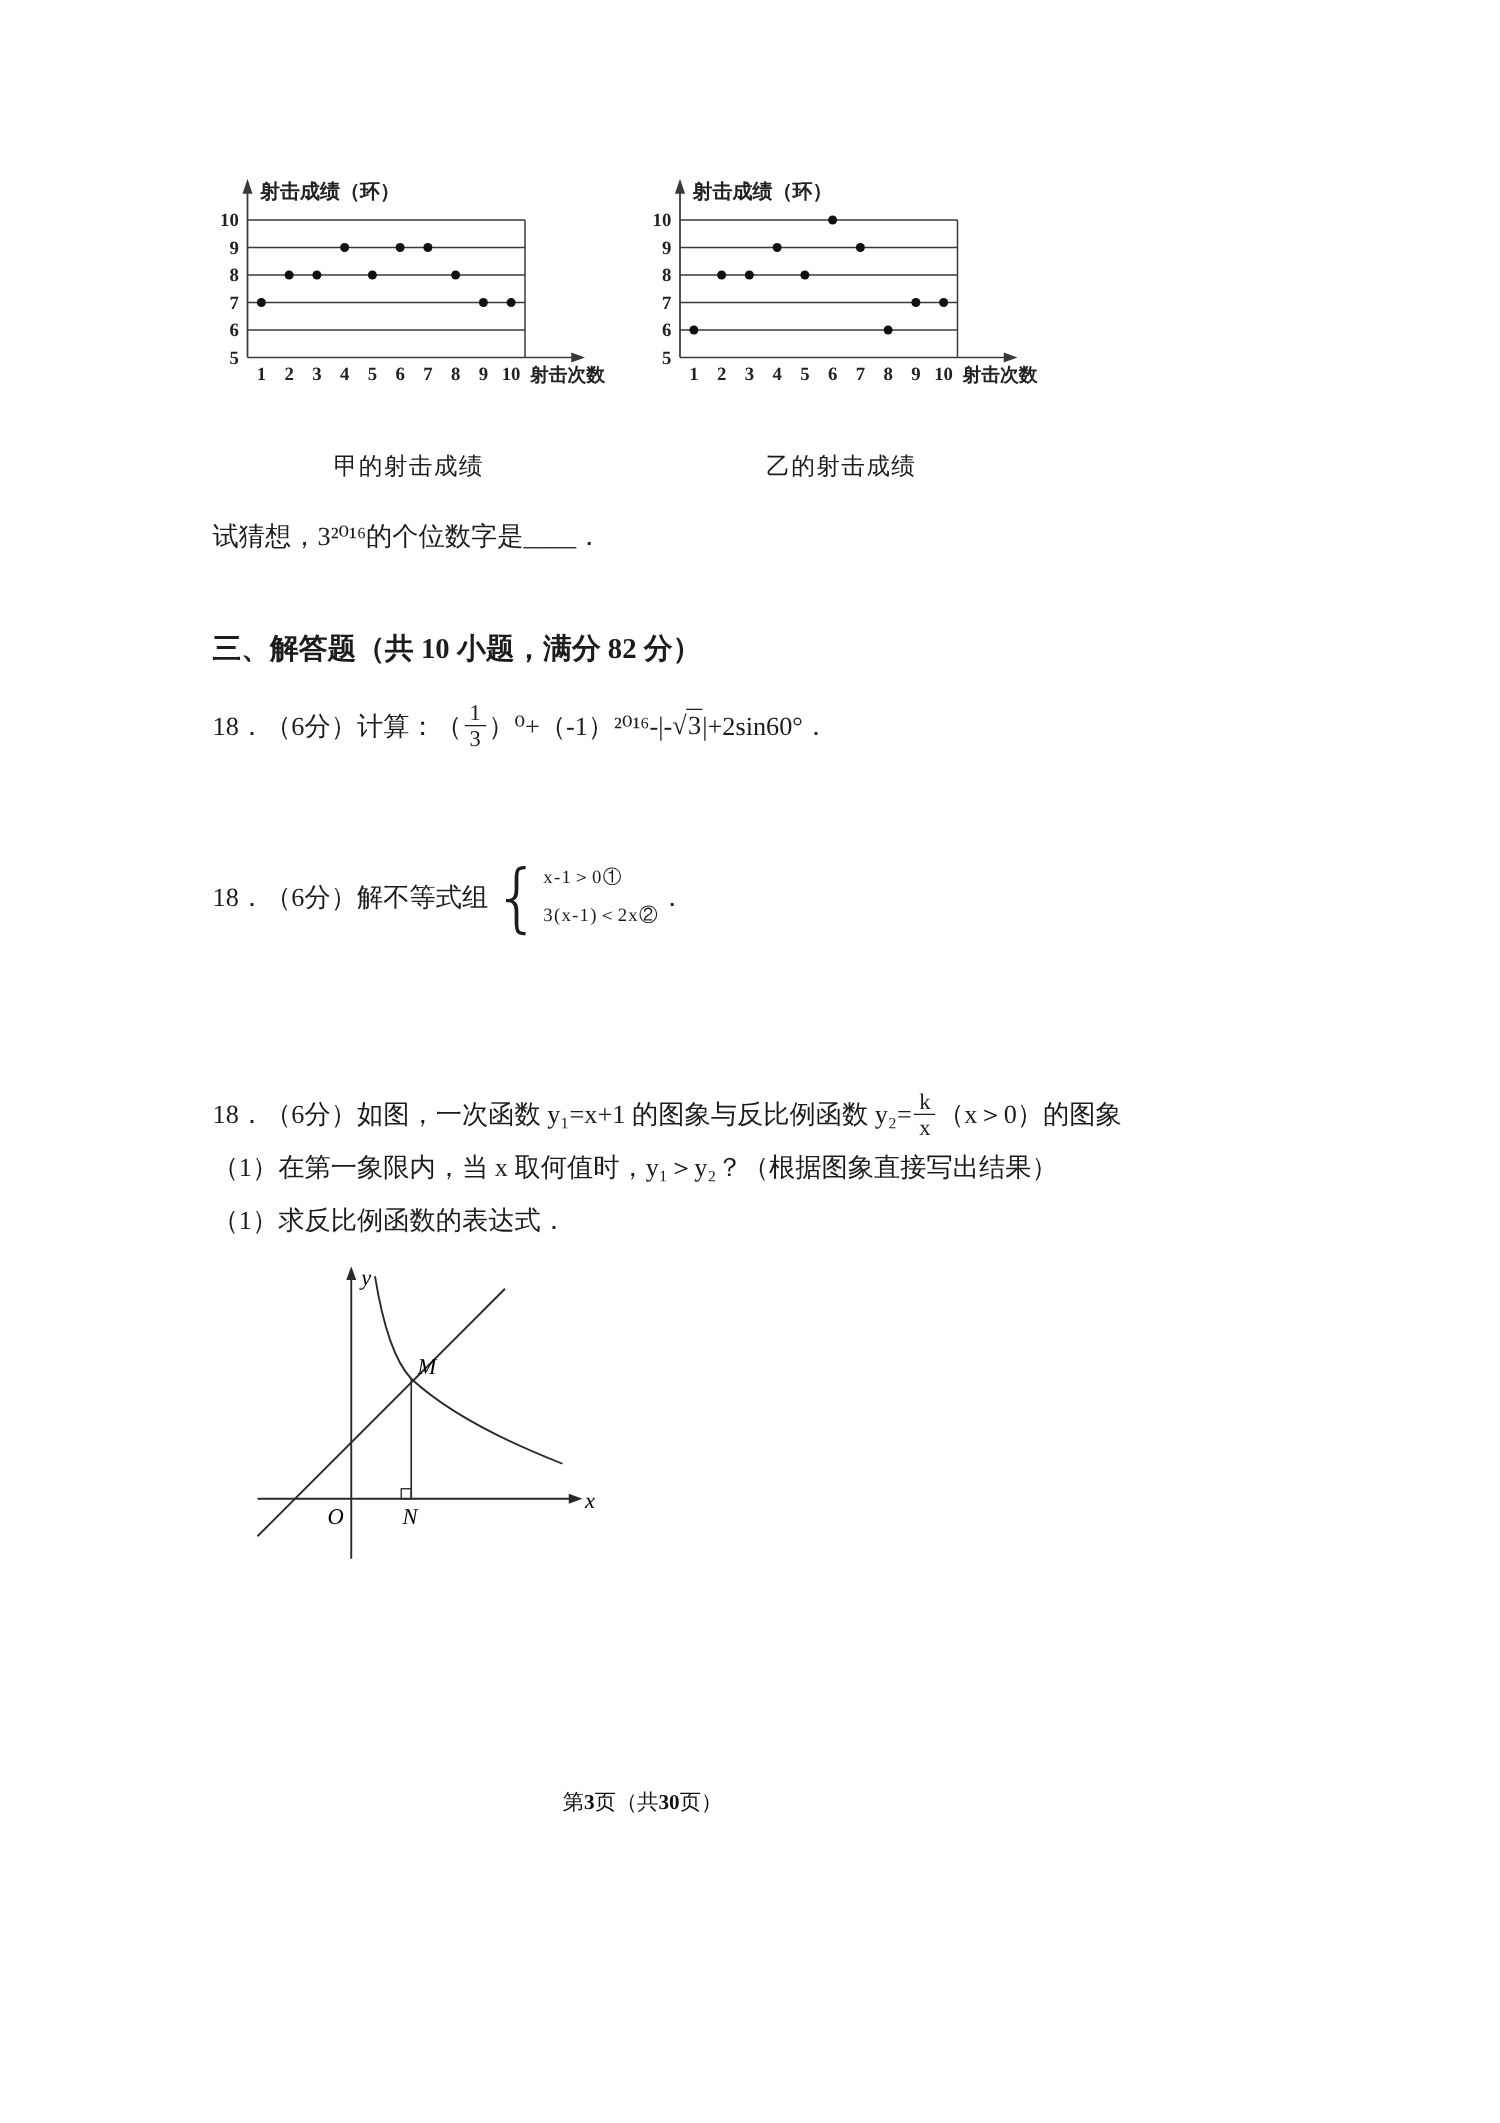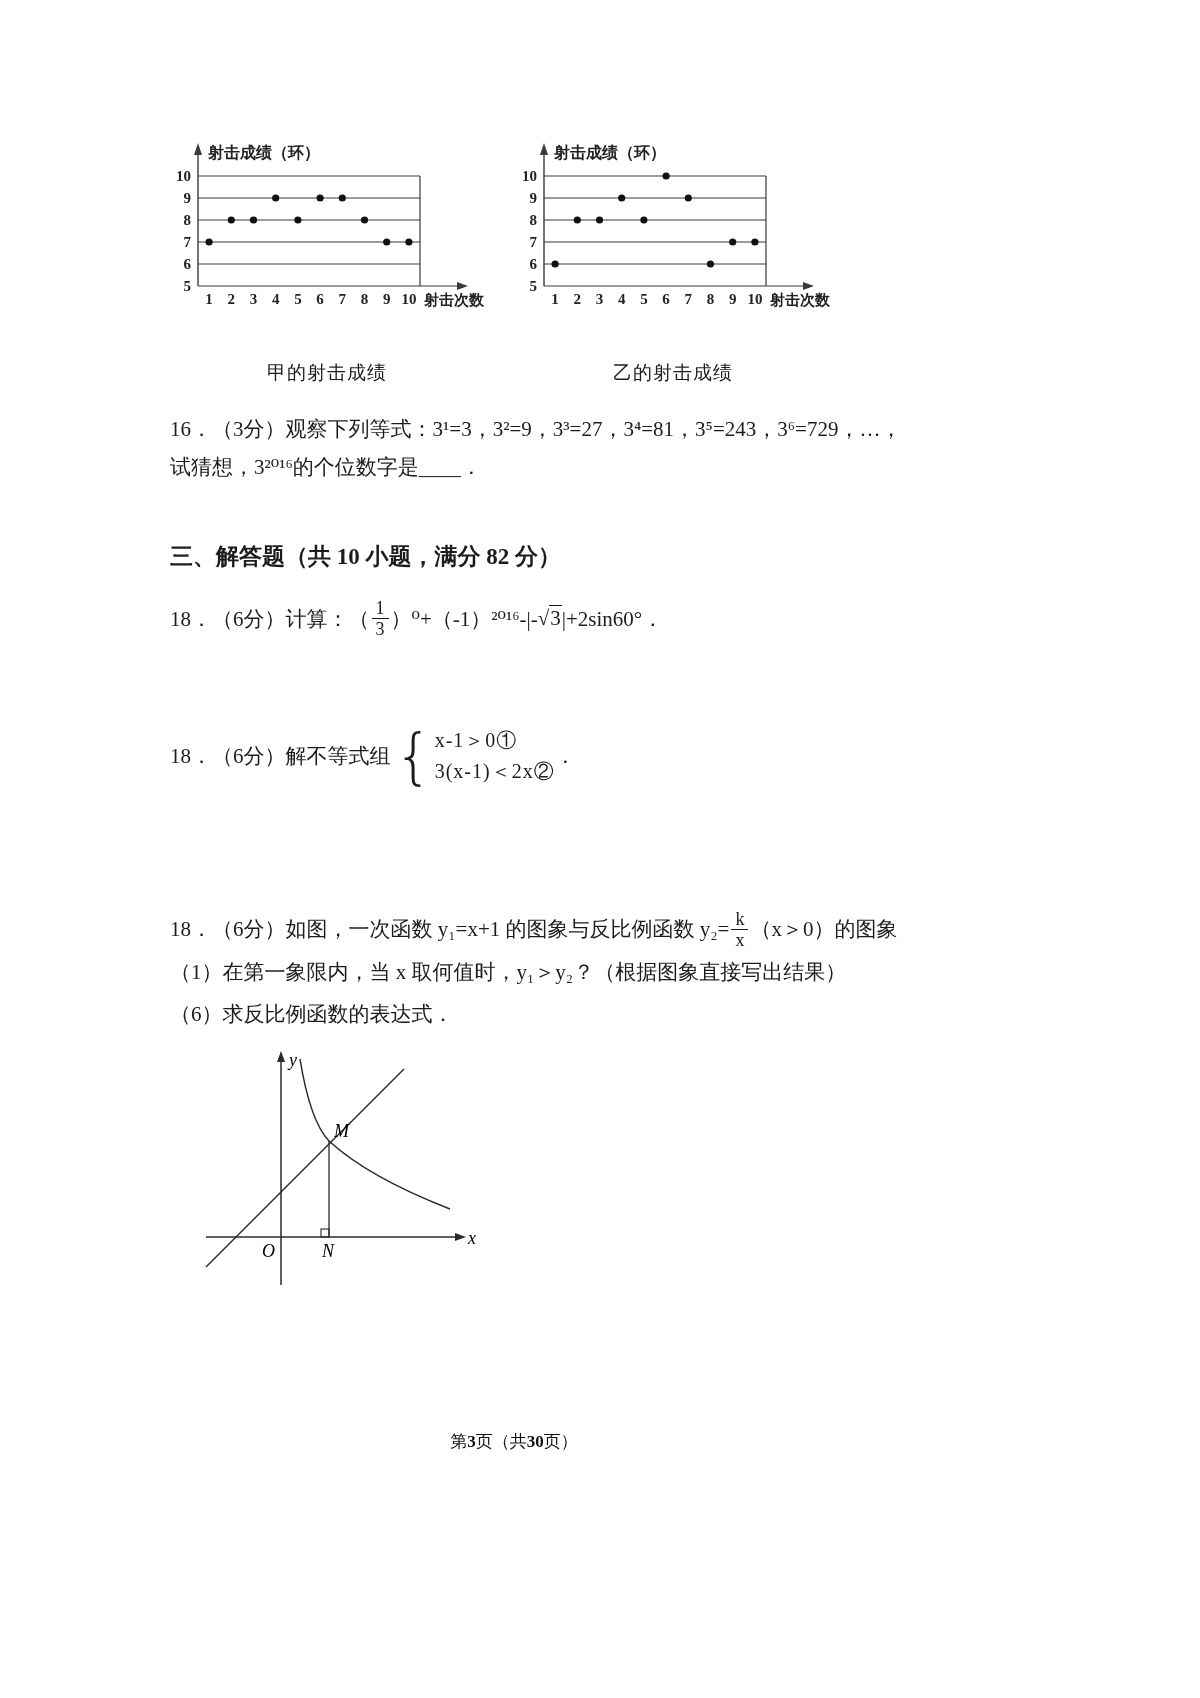--- a/index.html
+++ b/index.html
@@ -25,21 +25,21 @@
 
   .frac { display:inline-block; vertical-align:middle; text-align:center; font-size:18px; margin:0 2px; }
   .frac .num { display:block; border-bottom:1.4px solid #1c1c1c; padding:0 4px; line-height:20px; }
   .frac .den { display:block; line-height:20px; }
 
   .sqrt { white-space:nowrap; }
   .rad { border-top:1.4px solid #1c1c1c; padding:0 1px; }
 
   .brace { font-family:"DejaVu Sans",sans-serif; font-size:60px; font-weight:300; line-height:1; margin:0 2px 0 4px; }
   .sys { display:inline-block; vertical-align:middle; }
-  .sys-line { display:block; font-size:20px; line-height:31px; letter-spacing:1px; }
+  .sys-line { display:block; font-size:15px; line-height:31px; letter-spacing:1px; }
 
   .fig19 { margin:10px 0 0 26px; }
 
   .footer { position:absolute; top:1430px; left:0; width:1028px; text-align:center; font-size:17px; color:#111; }
   .footer b { font-weight:bold; }
 </style>
 </head>
 <body>
 
 <div class="content">
@@ -129,21 +129,20 @@
             <circle cx="180.29999999999998" cy="60" r="3.6" fill="#111"></circle>
             <circle cx="202.5" cy="126" r="3.6" fill="#111"></circle>
             <circle cx="224.7" cy="104" r="3.6" fill="#111"></circle>
             <circle cx="246.9" cy="104" r="3.6" fill="#111"></circle>
           </svg></div>
       <div class="chart-caption">乙的射击成绩</div>
     </div>
   </div>
 
   <div class="q16">
-    <div class="para">16．（3分）观察下列等式：3¹=3，3²=9，3³=27，3⁴=81，3⁵=243，3⁶=729，…，</div>
     <div class="para">试猜想，3²⁰¹⁶的个位数字是____．</div>
   </div>
 
   <div class="section-head">三、解答题（共 10 小题，满分 82 分）</div>
 
   <div class="q17">
     <span>18．（6分）计算：（</span>
       <span class="frac">
         <span class="num">1</span>
         <span class="den">3</span>
@@ -166,21 +165,21 @@
   <div class="q19">
     <div class="l1">
       <span>18．（6分）如图，一次函数 y₁=x+1 的图象与反比例函数 y₂=</span>
         <span class="frac">
           <span class="num">k</span>
           <span class="den">x</span>
         </span>
         <span>（x＞0）的图象</span>
     </div>
     <div class="para item">（1）在第一象限内，当 x 取何值时，y₁＞y₂？（根据图象直接写出结果）</div>
-    <div class="para item">（6）求反比例函数的表达式．</div>
+    <div class="para item">（1）求反比例函数的表达式．</div>
 
     
     <svg class="fig19" width="300" height="255" viewBox="0 0 300 255">
       <g stroke="#2a2a2a" stroke-width="1.5" fill="none">
         <line x1="85" y1="240" x2="85" y2="12"></line>
         <line x1="10" y1="192" x2="262" y2="192"></line>
         <line x1="10" y1="222" x2="208" y2="24"></line>
         <path d="M 104 14 Q 114 76 133 96 Q 172 132 254 164"></path>
         <line x1="133" y1="96" x2="133" y2="192" stroke-width="1.3"></line>
         <rect x="125" y="184" width="8" height="8" stroke-width="1.1"></rect>

